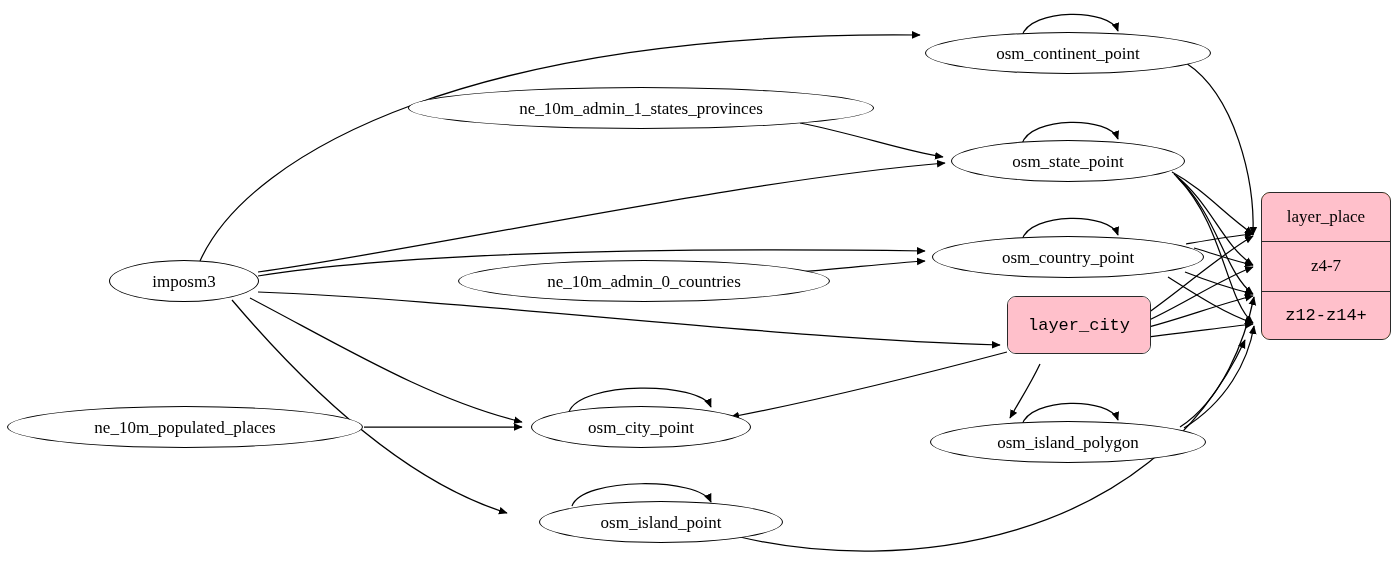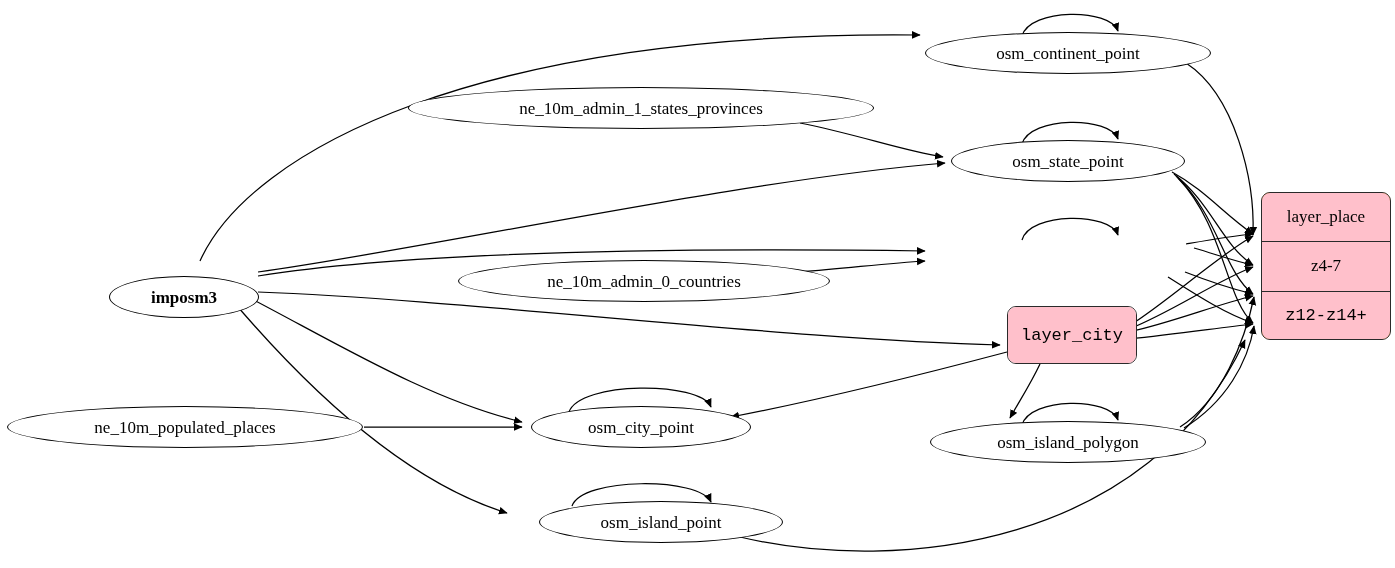--- a/index.html
+++ b/index.html
@@ -124,21 +124,21 @@
 
       <path d="M 740 537 C 900 575 1150 545 1245 340"></path>
 
       <path d="M 1007 352 C 920 375 820 400 731 417"></path>
 
       <path d="M 1040 364 C 1030 385 1020 400 1010 418"></path>
 
     </g>
   </svg>
 
-  <div class="node-ellipse" style="left:109px; top:276px; width:150px; height:42px;font-weight:bold;">
+  <div class="node-ellipse" style="left:109px; top:260px; width:150px; height:42px;">
     <span class="lbl">imposm3</span>
   </div>
 
   <div class="node-ellipse" style="left:408px; top:87px; width:466px; height:42px;">
     <span class="lbl">ne_10m_admin_1_states_provinces</span>
   </div>
 
   <div class="node-ellipse" style="left:458px; top:260px; width:372px; height:42px;">
     <span class="lbl">ne_10m_admin_0_countries</span>
   </div>
@@ -148,36 +148,39 @@
   </div>
 
   <div class="node-ellipse" style="left:925px; top:32px; width:286px; height:42px;">
     <span class="lbl">osm_continent_point</span>
   </div>
 
   <div class="node-ellipse" style="left:951px; top:140px; width:234px; height:42px;">
     <span class="lbl">osm_state_point</span>
   </div>
 
+  <div class="node-ellipse" style="left:932px; top:236px; width:272px; height:42px;">
+    <span class="lbl">osm_country_point</span>
+  </div>
 
   <div class="node-ellipse" style="left:531px; top:406px; width:220px; height:42px;">
     <span class="lbl">osm_city_point</span>
   </div>
 
   <div class="node-ellipse" style="left:930px; top:421px; width:276px; height:42px;">
     <span class="lbl">osm_island_polygon</span>
   </div>
 
   <div class="node-ellipse" style="left:539px; top:501px; width:244px; height:42px;">
     <span class="lbl">osm_island_point</span>
   </div>
 
   <div class="record" style="left:1261px; top:192px; width:130px; height:148px;">
     <div class="row">layer_place</div>
     <div class="row">z4-7</div>
     <div class="row">z12-z14+</div>
   </div>
 
-  <div class="record" style="left:1007px; top:306px; width:130px; height:58px;">
+  <div class="record" style="left:1007px; top:296px; width:144px; height:58px;">
     <div class="row">layer_city</div>
   </div>
 
 </div>
 
 </body></html>

